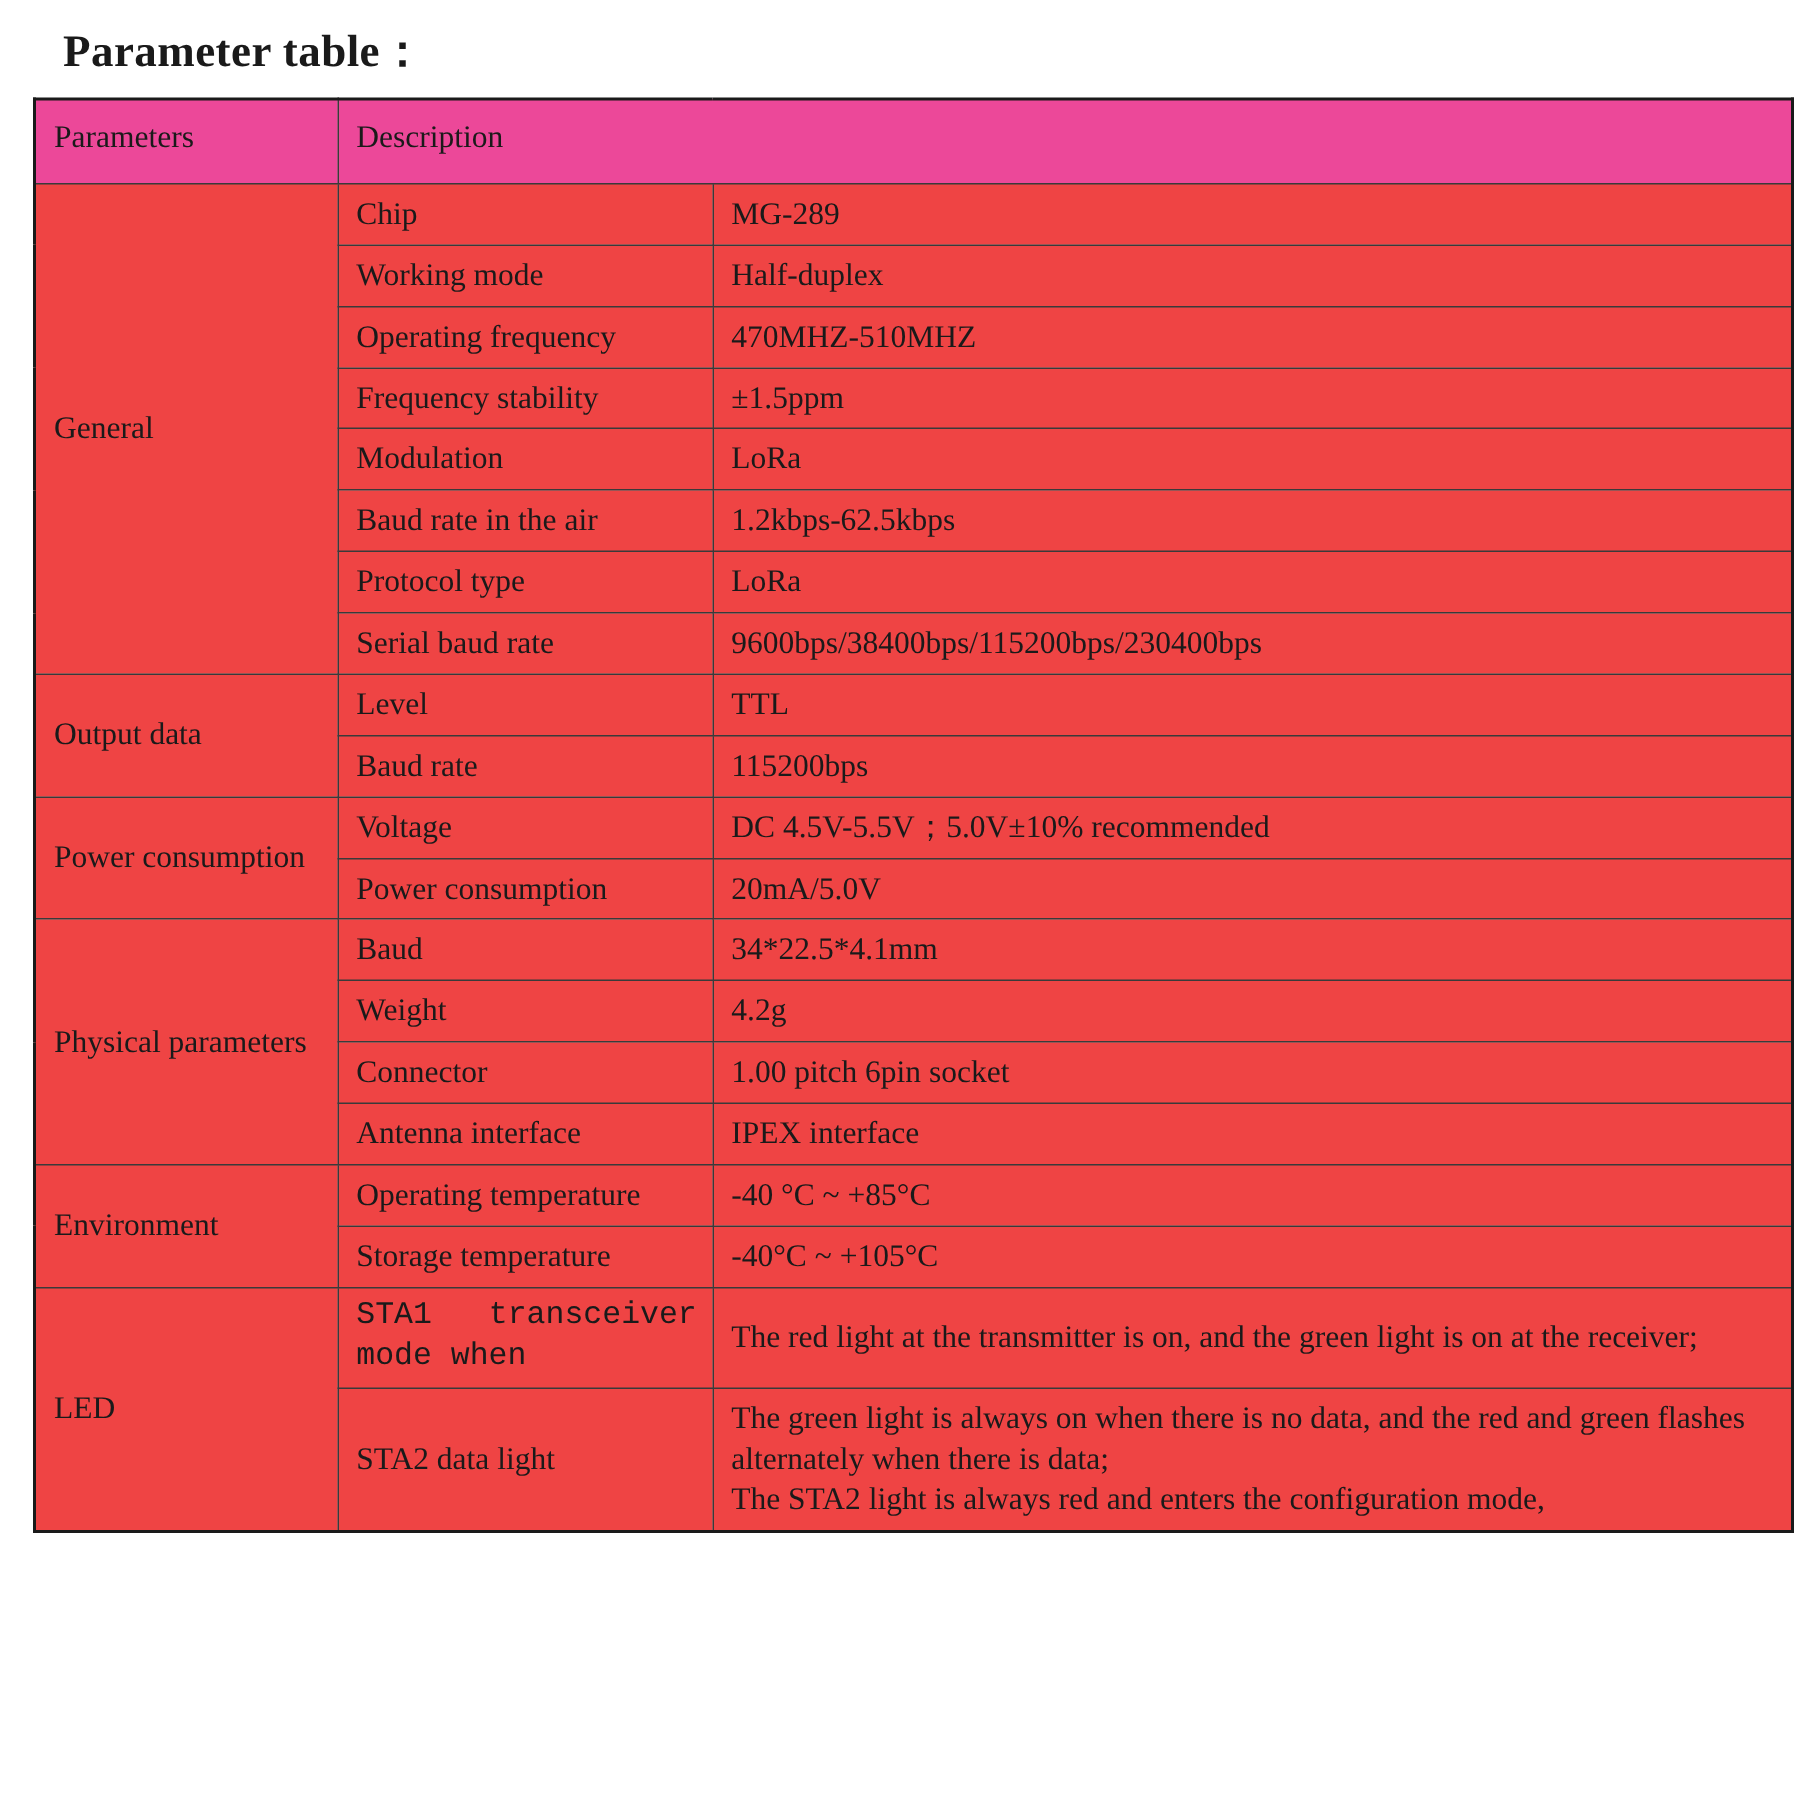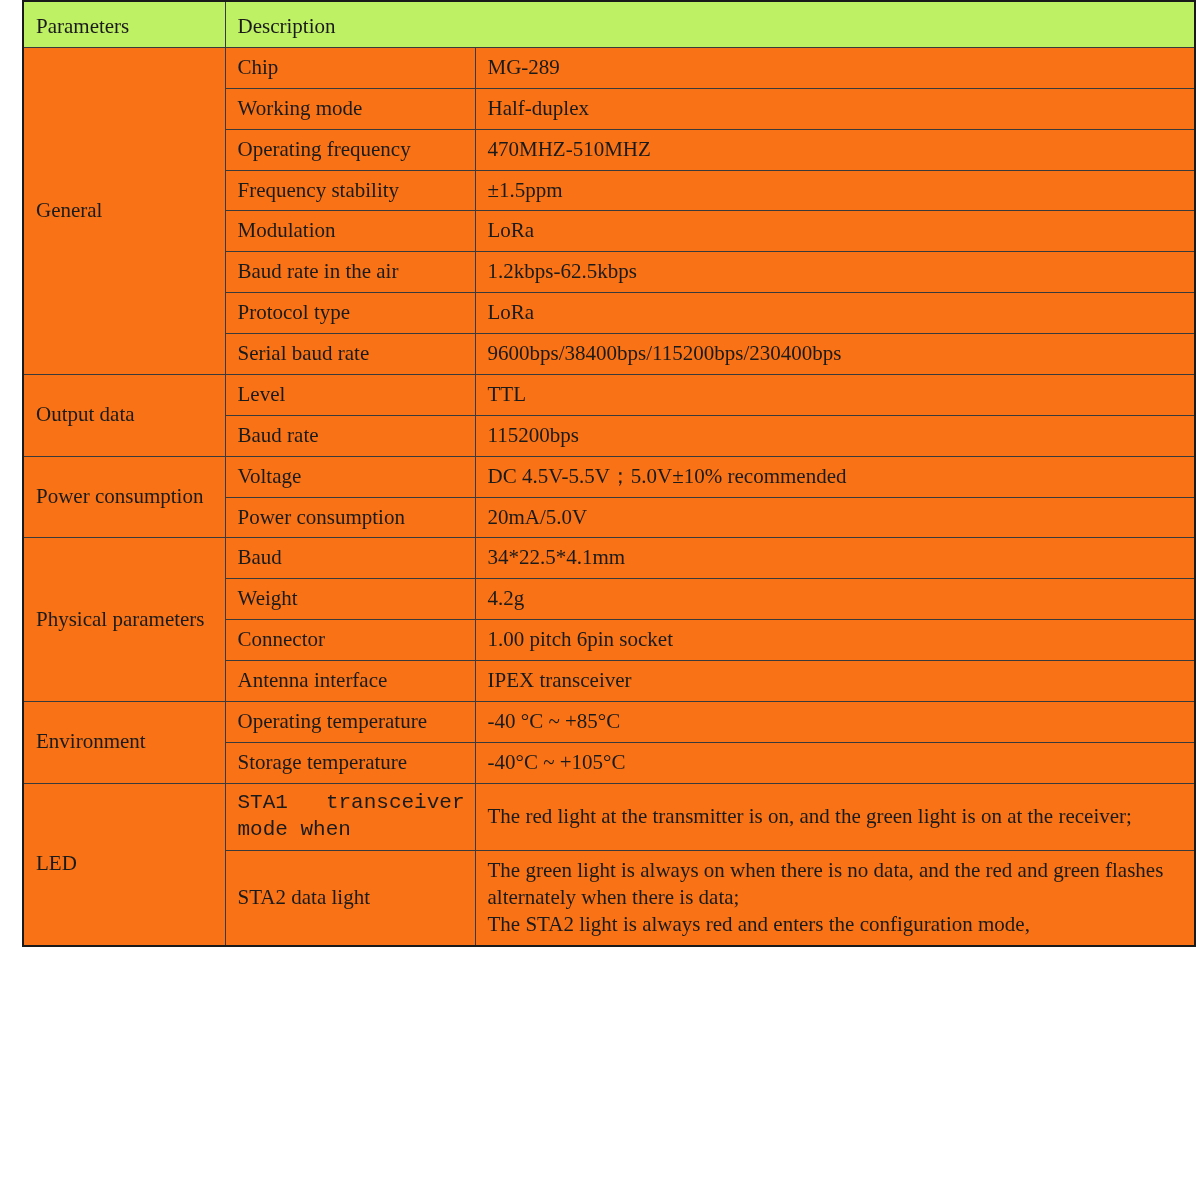--- a/index.html
+++ b/index.html
@@ -37,29 +37,29 @@
   table.param-table col.c2 { width: 250px; }
   table.param-table col.c3 { width: 720px; }
 
   table.param-table th,
   table.param-table td {
     border: 1px solid #3a3a3a;
     padding: 6px 10px 7px 12px;
     font-size: 21px;
     line-height: 1.28;
     vertical-align: middle;
-    background: #f97316;
+    background: #ef4444;
     font-weight: normal;
     text-align: left;
   }
   table.param-table thead th {
-    background: #bef264;
+    background: #ec4899;
     font-size: 21px;
     padding-top: 11px;
-    padding-bottom: 7px;
+    padding-bottom: 17px;
   }
   td.group {
     background: #d9d9d9;
   }
   td.cell-wrap {
     line-height: 1.5;
     padding-top: 9px;
     padding-bottom: 9px;
   }
   td.sta1 {
@@ -72,20 +72,21 @@
   }
   .desc-last-left {
     text-align: justify;
   }
 </style>
 </head>
 <body>
 
 <div class="page">
 
+  <div class="title">Parameter table：</div>
 
   <table class="param-table">
     <colgroup>
       <col class="c1">
         <col class="c2">
         <col class="c3">
     </colgroup>
     <thead>
       <tr>
         <th colspan="1">Parameters</th>
@@ -156,21 +157,21 @@
       <tr>
         <td>Weight</td>
         <td>4.2g</td>
       </tr>
       <tr>
         <td>Connector</td>
         <td>1.00 pitch 6pin socket</td>
       </tr>
       <tr>
         <td>Antenna interface</td>
-        <td>IPEX transceiver</td>
+        <td>IPEX interface</td>
       </tr>
 
       <tr>
         <td class="group" rowspan="2">Environment</td>
         <td class="cell-wrap">Operating temperature</td>
         <td>-40 °C ~ +85°C</td>
       </tr>
       <tr>
         <td>Storage temperature</td>
         <td>-40°C ~ +105°C</td>

